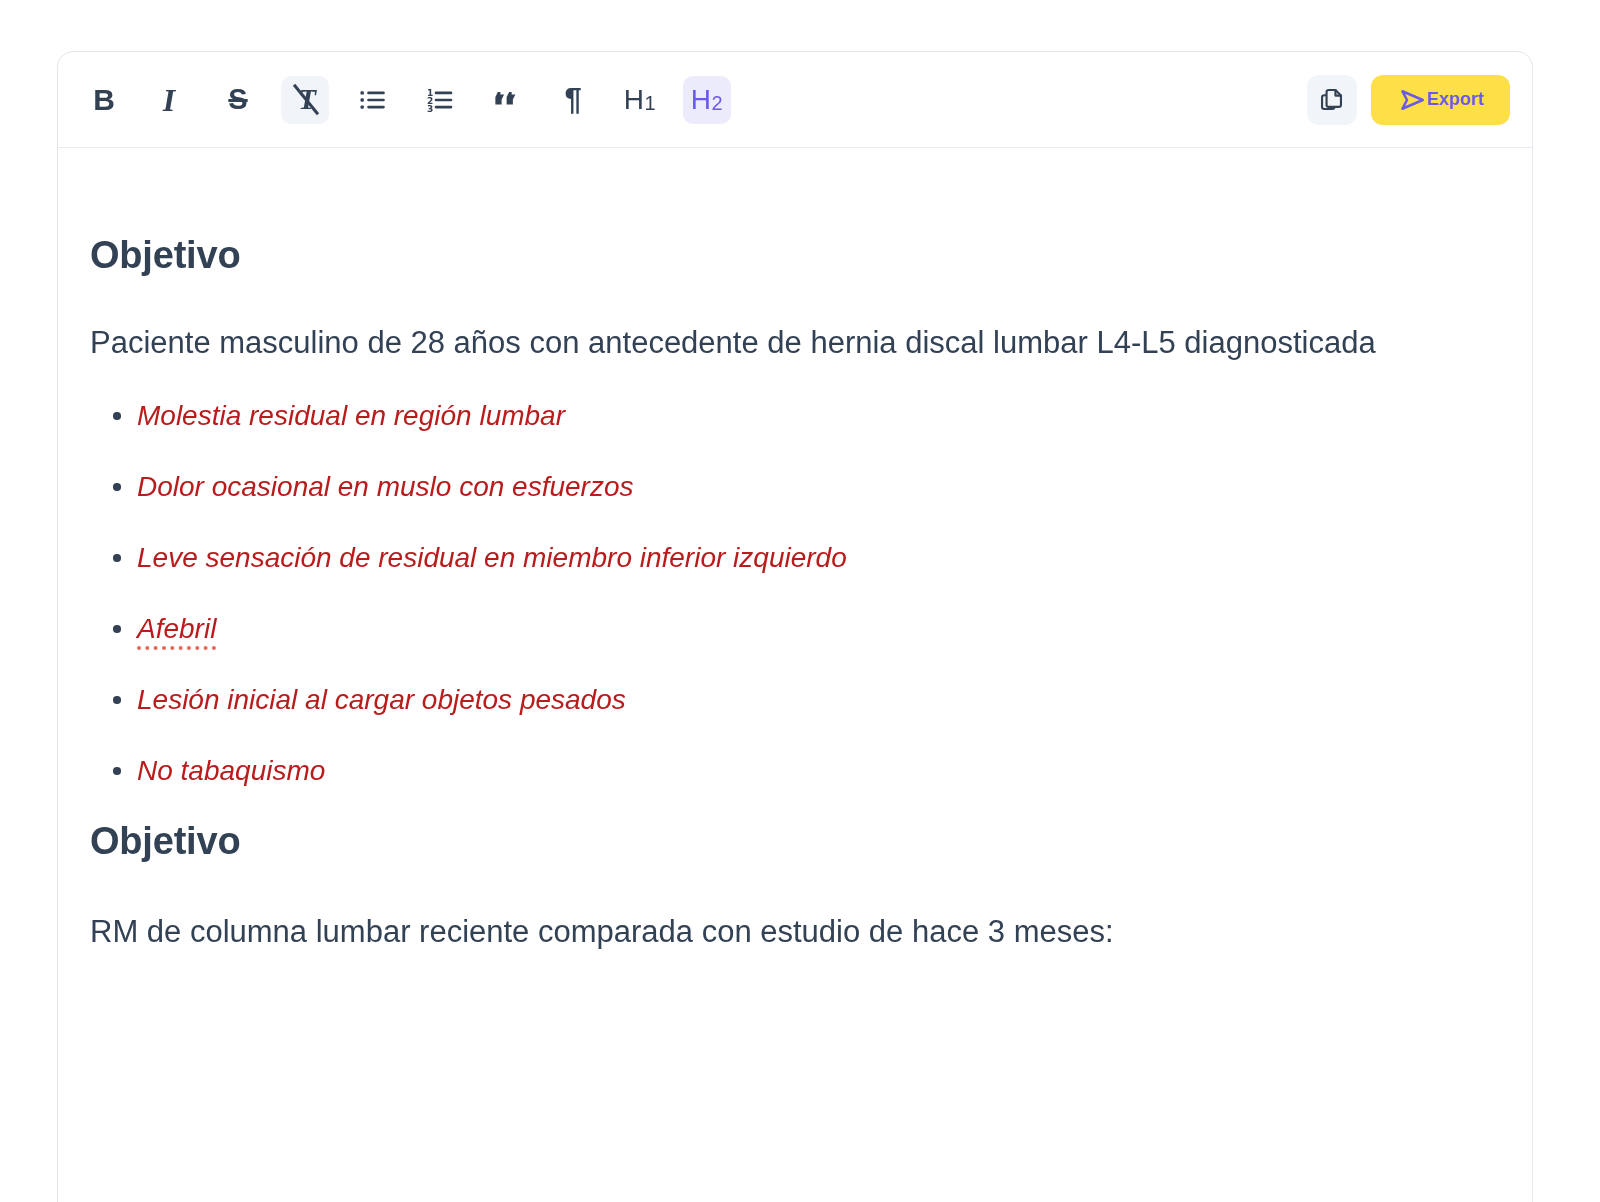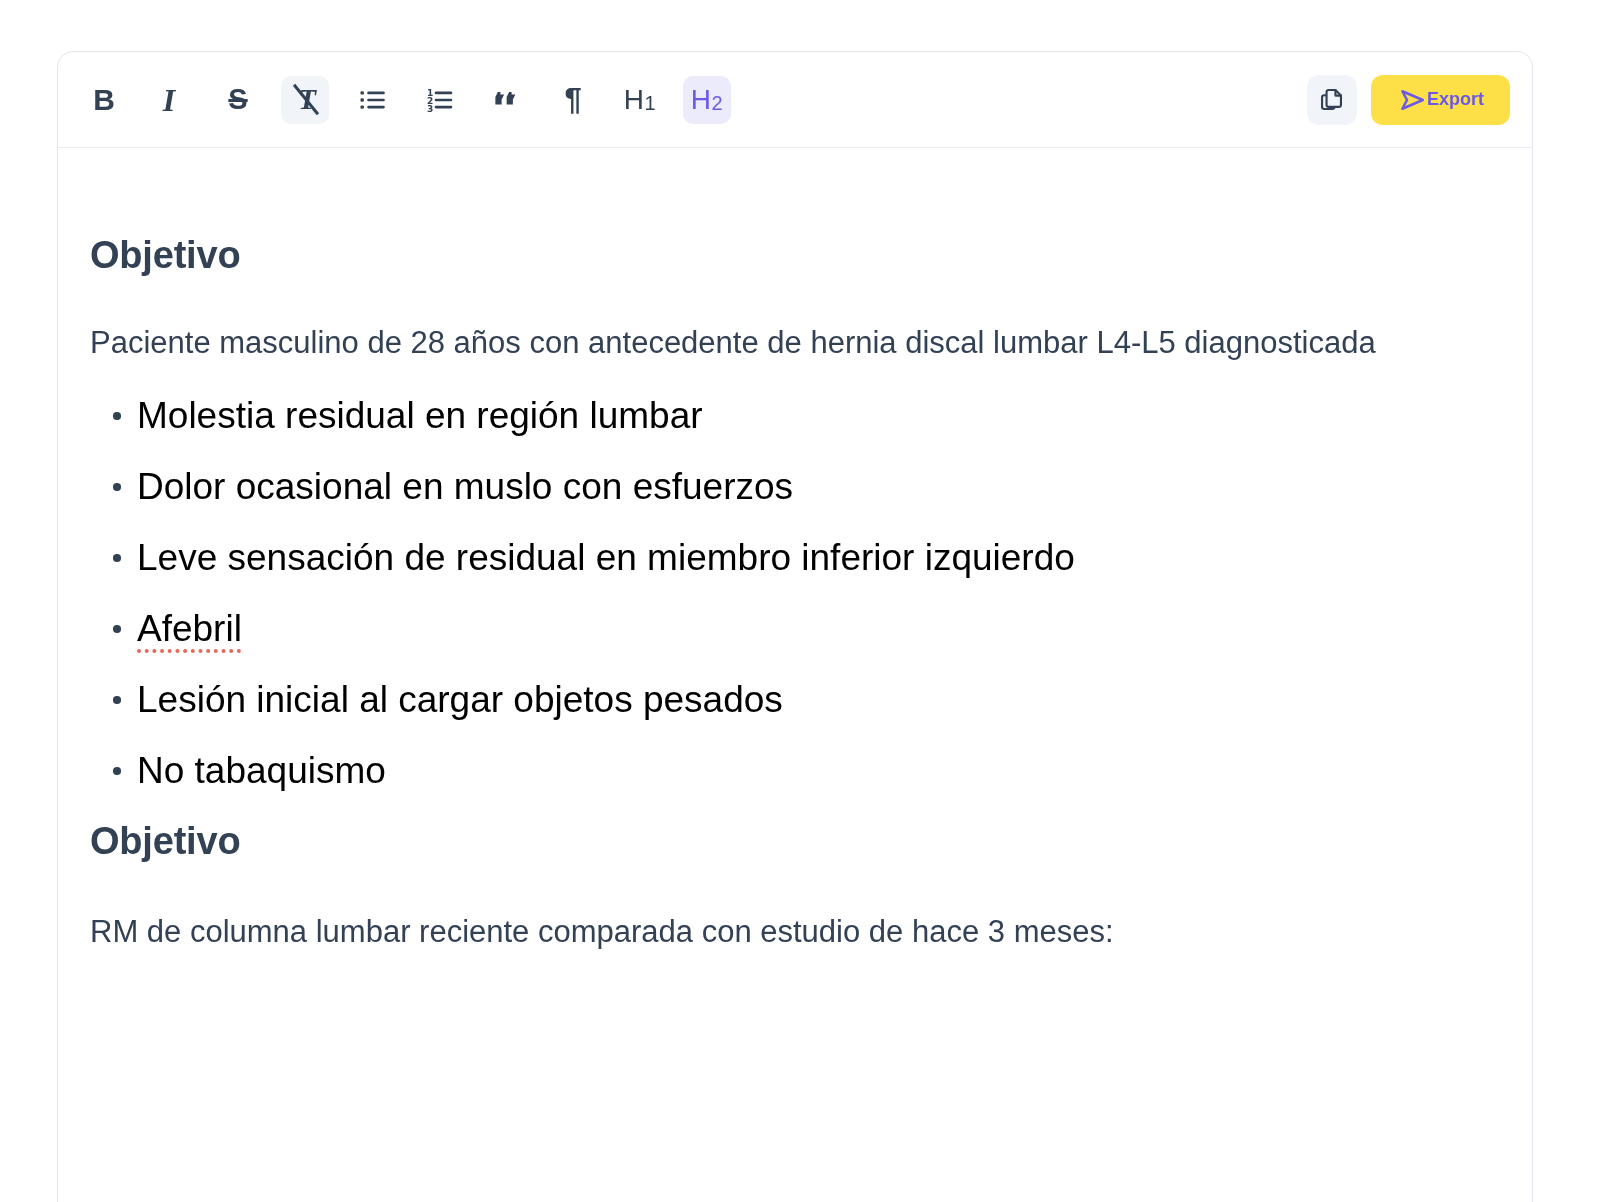--- a/index.html
+++ b/index.html
@@ -90,24 +90,25 @@
   .para { margin: 41px 0 0; font-size: 31px; line-height: 47px; color: #334155; }
   .para-2 { margin-top: 44px; }
   .doc-list {
     list-style: none;
     margin: 26px 0 0;
     padding: 0;
   }
   .doc-list li {
     position: relative;
     padding-left: 47px;
-    font-size: 37px;
+    font-size: 28px;
     line-height: 47px;
     margin-bottom: 24px;
-    color: #000000;
+    color: #b91c1c;
+    font-style: italic;
   }
   .doc-list li::before {
     content: "";
     position: absolute;
     left: 23px; top: 20px;
     width: 7.5px; height: 7.5px;
     border-radius: 50%;
     background: #334155;
   }
   .spell {

